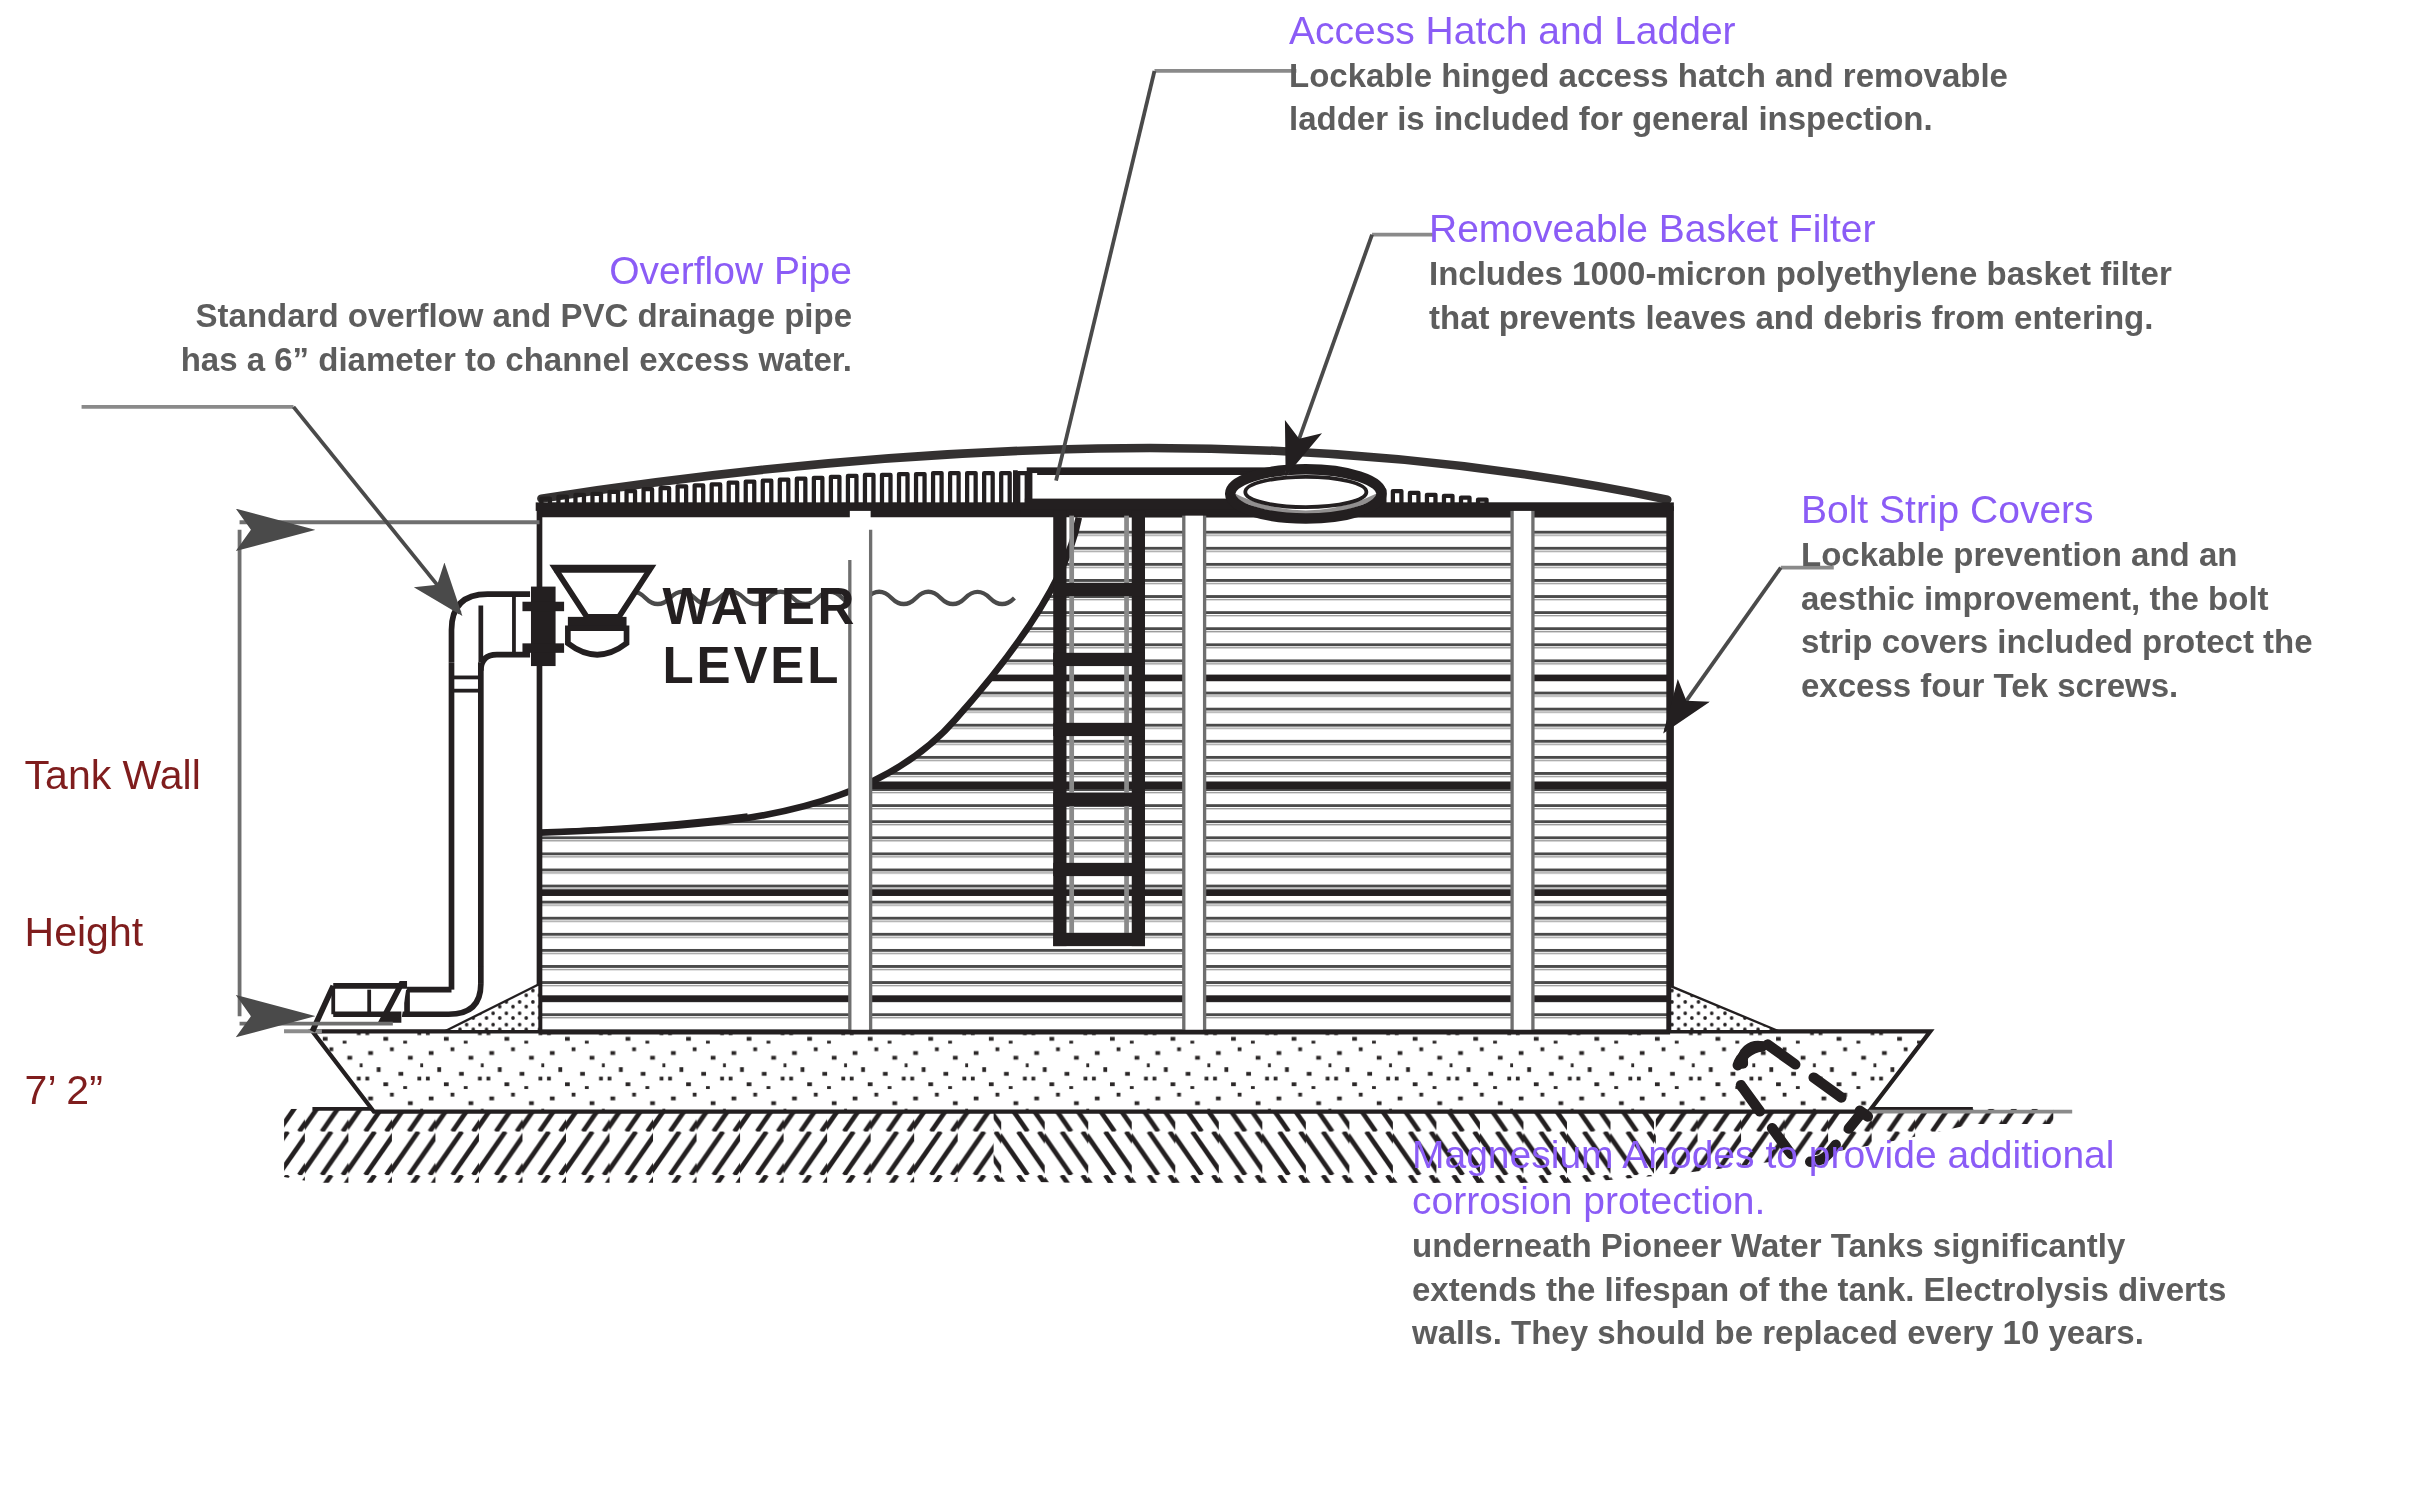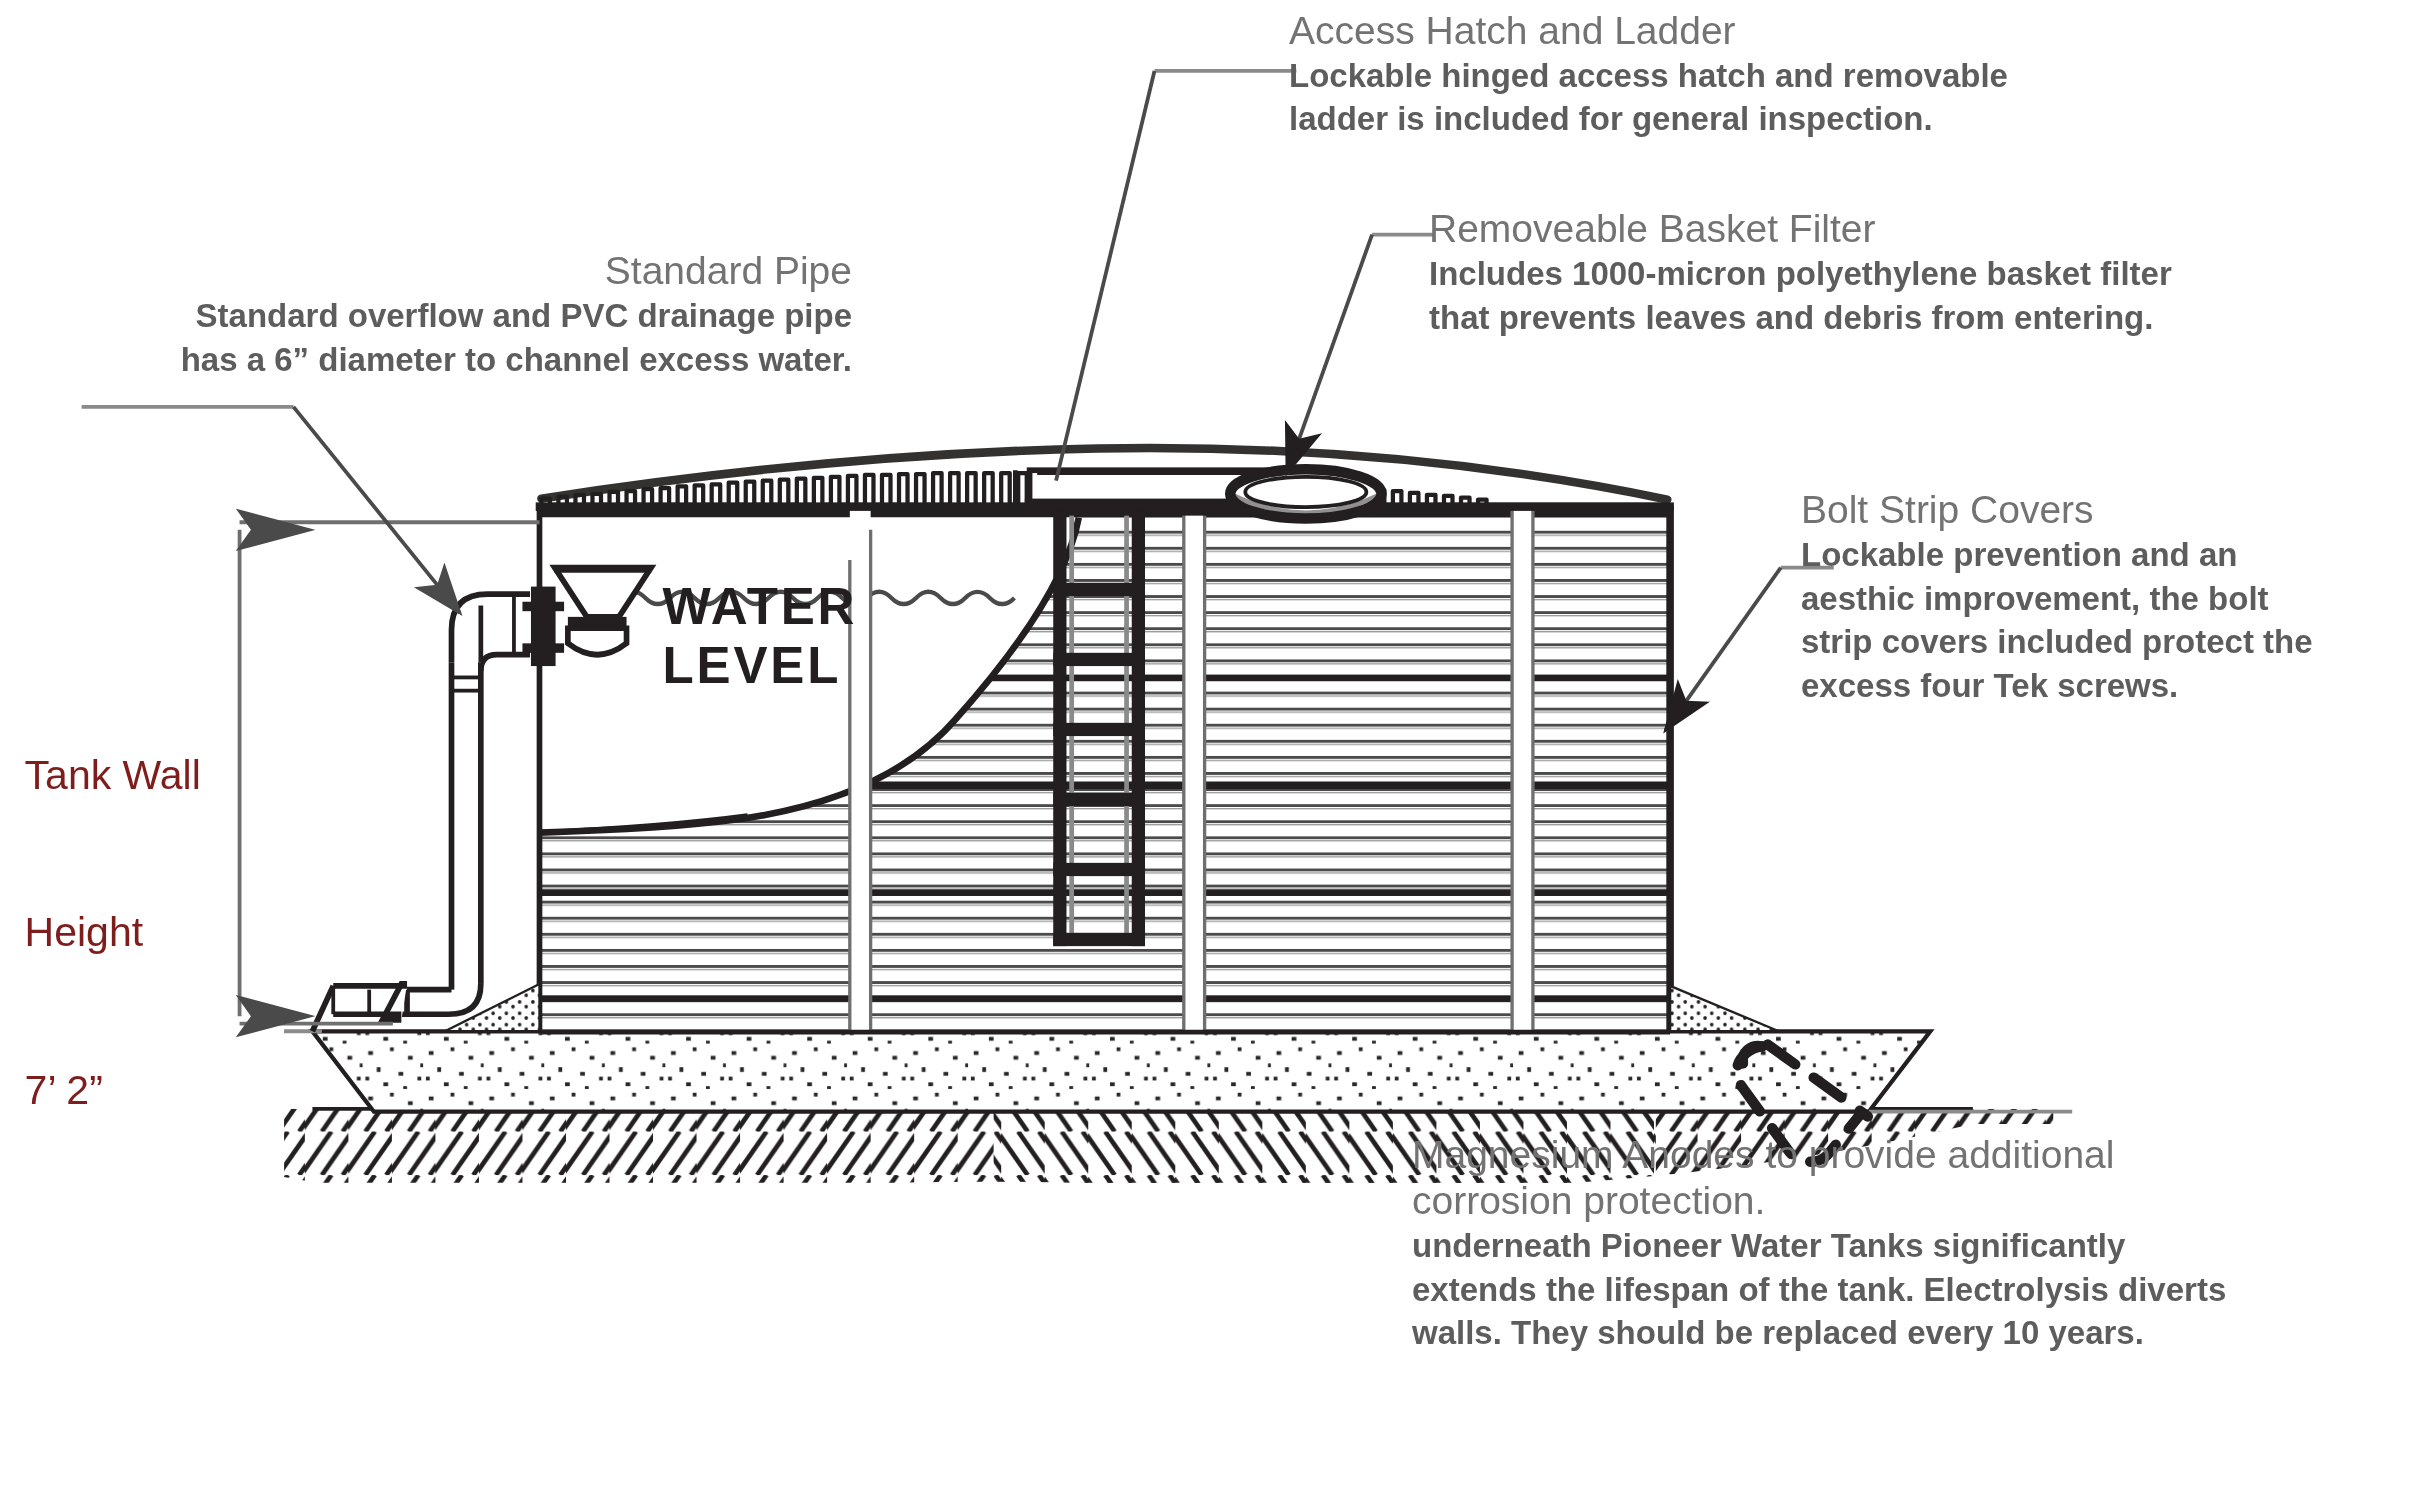--- a/index.html
+++ b/index.html
@@ -29,21 +29,21 @@
   }
   .callout {
     position: absolute;
     color: #5d5d5d;
   }
   .callout .title {
     font-size: 39px;
     line-height: 1.18;
     font-weight: 400;
     white-space: nowrap;
-    color: #737373;
+    color: #8b5cf6;
   }
   .callout .body {
     font-size: 33px;
     line-height: 1.32;
     font-weight: 700;
     color: #5d5d5d;
   }
   .callout.tright { text-align: right; }
   .dimlabel {
     position: absolute;
@@ -352,21 +352,21 @@
     <text class="wordmark" x="700" y="722" font-size="54" fill="#231f20">LEVEL</text>
   </svg>
 
   <div class="dimlabel" style="left:24.6px; top:644px;">
     <div>Tank Wall</div>
     <div>Height</div>
     <div>7’ 2”</div>
   </div>
 
   <div class="callout tright" style="left:0px; top:248px; width:852px;">
-    <div class="title">Standard Pipe</div>
+    <div class="title">Overflow Pipe</div>
     <div class="body">Standard overflow and PVC drainage pipe</div>
     <div class="body">has a 6” diameter to channel excess water.</div>
   </div>
 
   <div class="callout" style="left:1289px; top:7.6px; width:1041px;">
     <div class="title">Access Hatch and Ladder</div>
     <div class="body">Lockable hinged access hatch and removable</div>
     <div class="body">ladder is included for general inspection.</div>
   </div>
 

